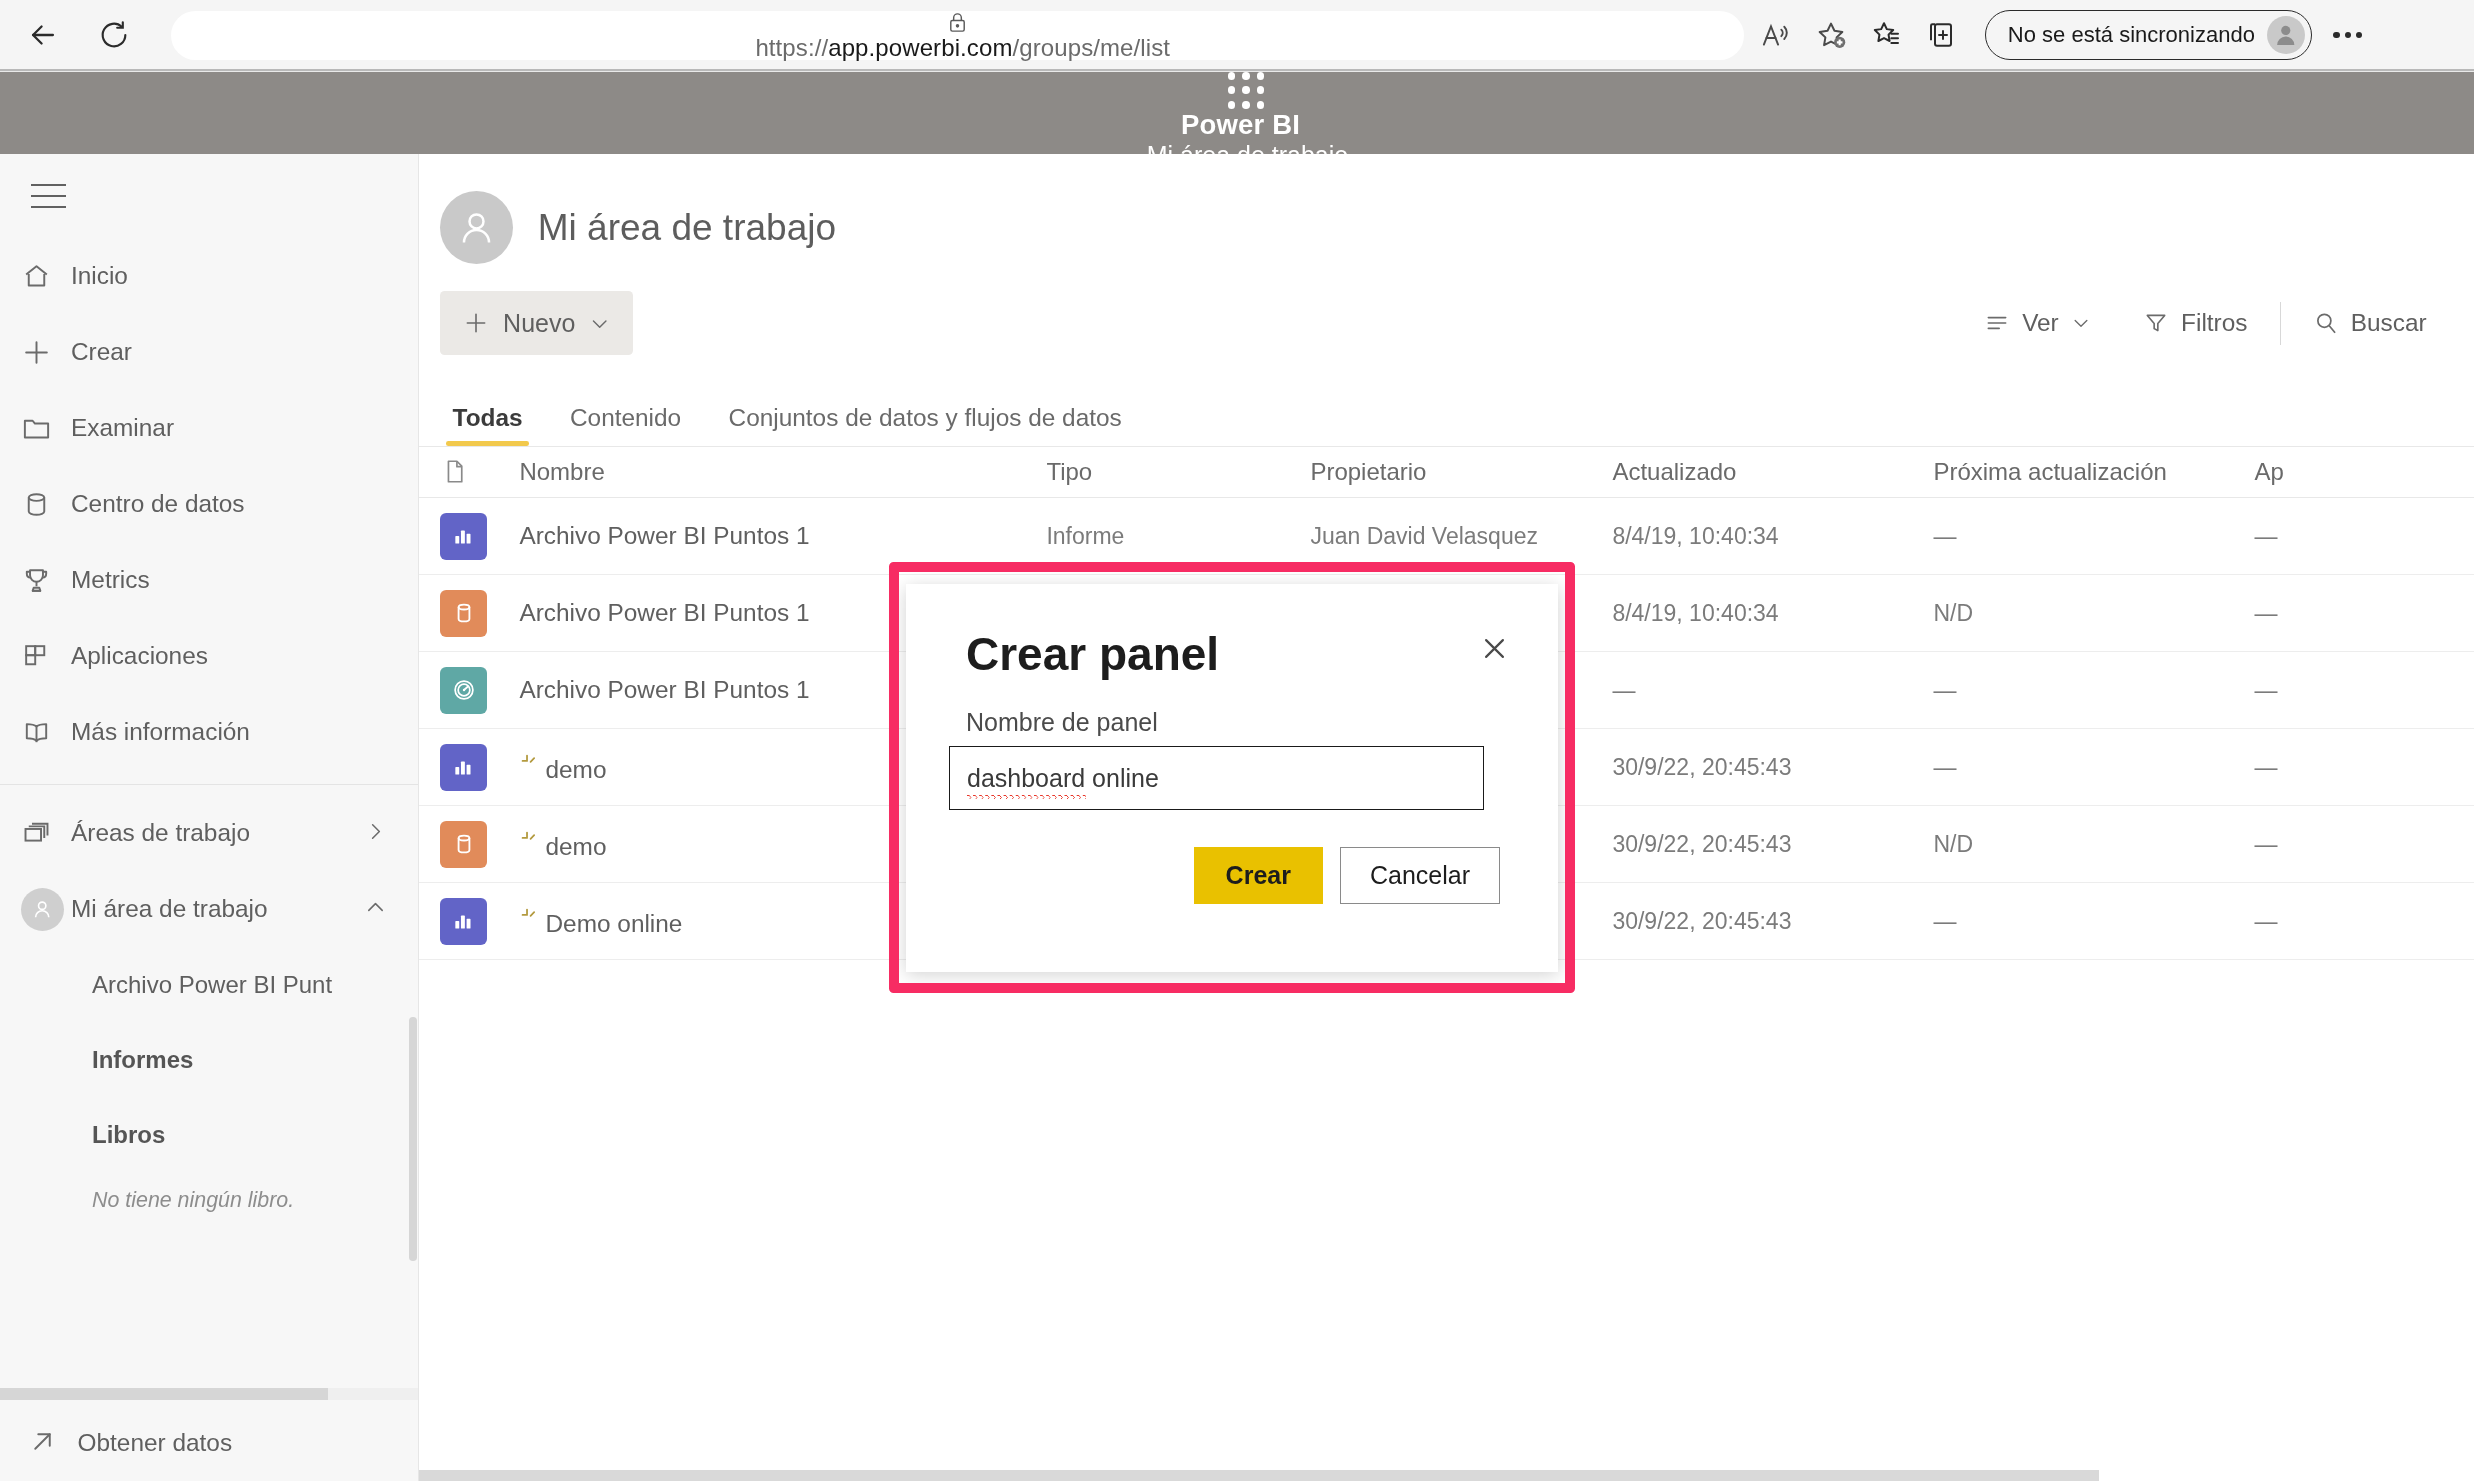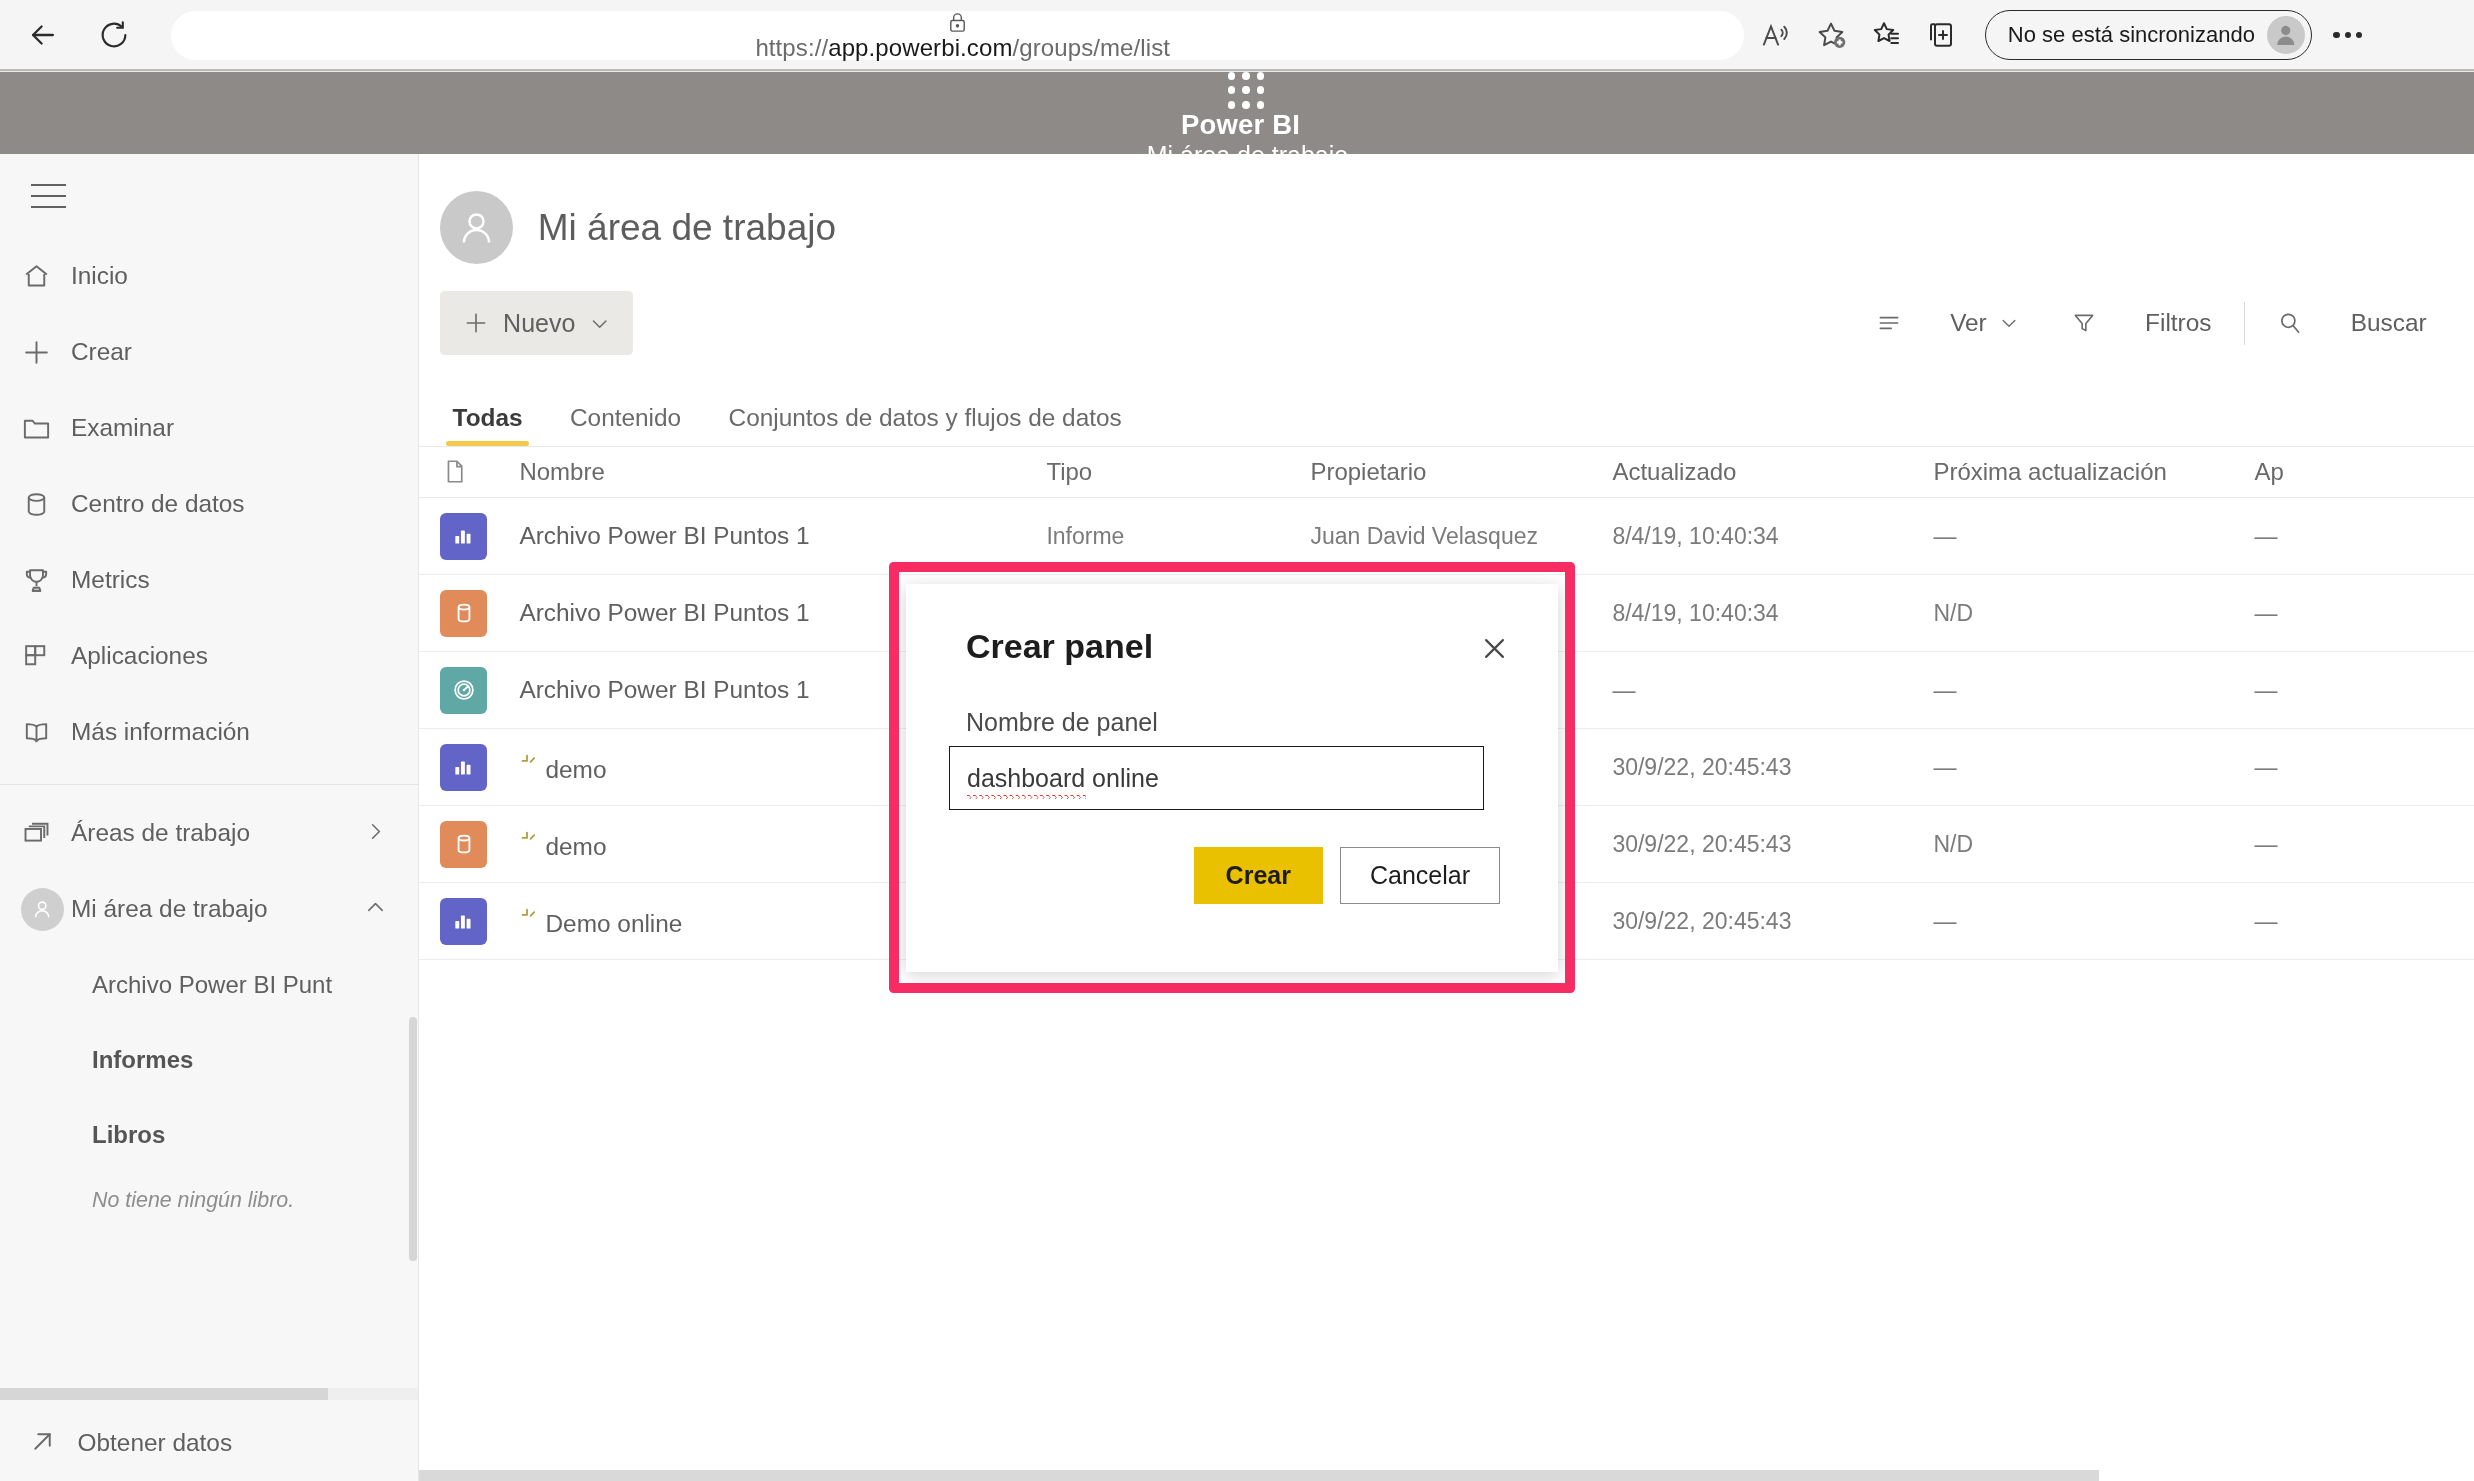--- a/index.html
+++ b/index.html
@@ -138,21 +138,21 @@
   .ws-title { font-size: 37px; color:#5d5d5d; margin-left: 24.4px; }
 
   .toolbar { display:flex; align-items:center; height: 82px; margin-top: 18.3px; padding: 0 21.4px; }
   .btn-nuevo {
     display:flex; align-items:center; gap: 13.7px;
     height: 64px; padding: 0 23px; background:#ebe9e6; border-radius: 4.6px;
   }
   .btn-nuevo .t { font-size: 25px; color:#5f5f5f; }
   .tool-right { margin-left:auto; display:flex; align-items:center; }
   .tool-btn { display:flex; align-items:center; gap: 12.2px; padding: 0 26px; height: 64px; }
-  .tool-btn .t { font-size: 24.4px; color:#5f5f5f;margin-left:36px; }
+  .tool-btn .t { font-size: 24.4px; color:#5f5f5f; }
   .tool-vsep { width:0.8px; height: 43px; background:#d8d8d8; margin: 0 6.1px; }
 
   .tabs { display:flex; align-items:flex-end; padding: 0 21.4px; margin-top: 15.3px; height: 66px; }
   .tab { font-size: 24.4px; color:#6a6a6a; padding: 0 12.2px 13.7px 12.2px; position:relative; margin-right: 23px; }
   .tab.active { color:#3b3b3b; font-weight: 700; }
   .tab.active:after {
     content:''; position:absolute; left: 6.1px; right: 6.1px; bottom: 0;
     height: 4.6px; background:#f2c94c; border-radius:2.3px;
   }
   .tabs-rule { height:0.8px; background:#e8e8e8; margin: 0 0 0 0; }
@@ -183,21 +183,21 @@
   
   .modal-highlight {
     position:absolute; left: 889px; top: 562px; width: 686px; height: 431px;
     border: 10.7px solid #f72c63; border-radius: 4.6px; z-index: 40;
     pointer-events:none;
   }
   .modal {
     position:absolute; left: 906px; top: 584px; width: 652px; height: 388px;
     background:#ffffff; box-shadow: 0 3.1px 17px rgba(0,0,0,.18); z-index: 38;
   }
-  .modal-title { font-size: 34px; color:#1d1d1d; font-weight: 700; position:absolute; left: 60px; top: 43px; }
+  .modal-title { font-size: 46px; color:#1d1d1d; font-weight: 700; position:absolute; left: 60px; top: 43px; }
   .modal-close { position:absolute; right: 44px; top: 44px; width: 40px; height: 40px; display:flex; align-items:center; justify-content:center; }
   .modal-label { position:absolute; left: 60px; top: 124px; font-size: 25px; color:#4b4b4b; }
   .modal-input {
     position:absolute; left: 43px; top: 162px; width: 535px; height: 64px;
     border: 1.5px solid #1a1a1a; background:#fff;
     display:flex; align-items:center; padding-left: 17px;
   }
   .modal-input .val { font-size: 25px; color:#3a3a3a; position:relative; }
   .squiggle {
     position:absolute; left:0; bottom: -6.1px; width: 119px; height: 6.1px;

